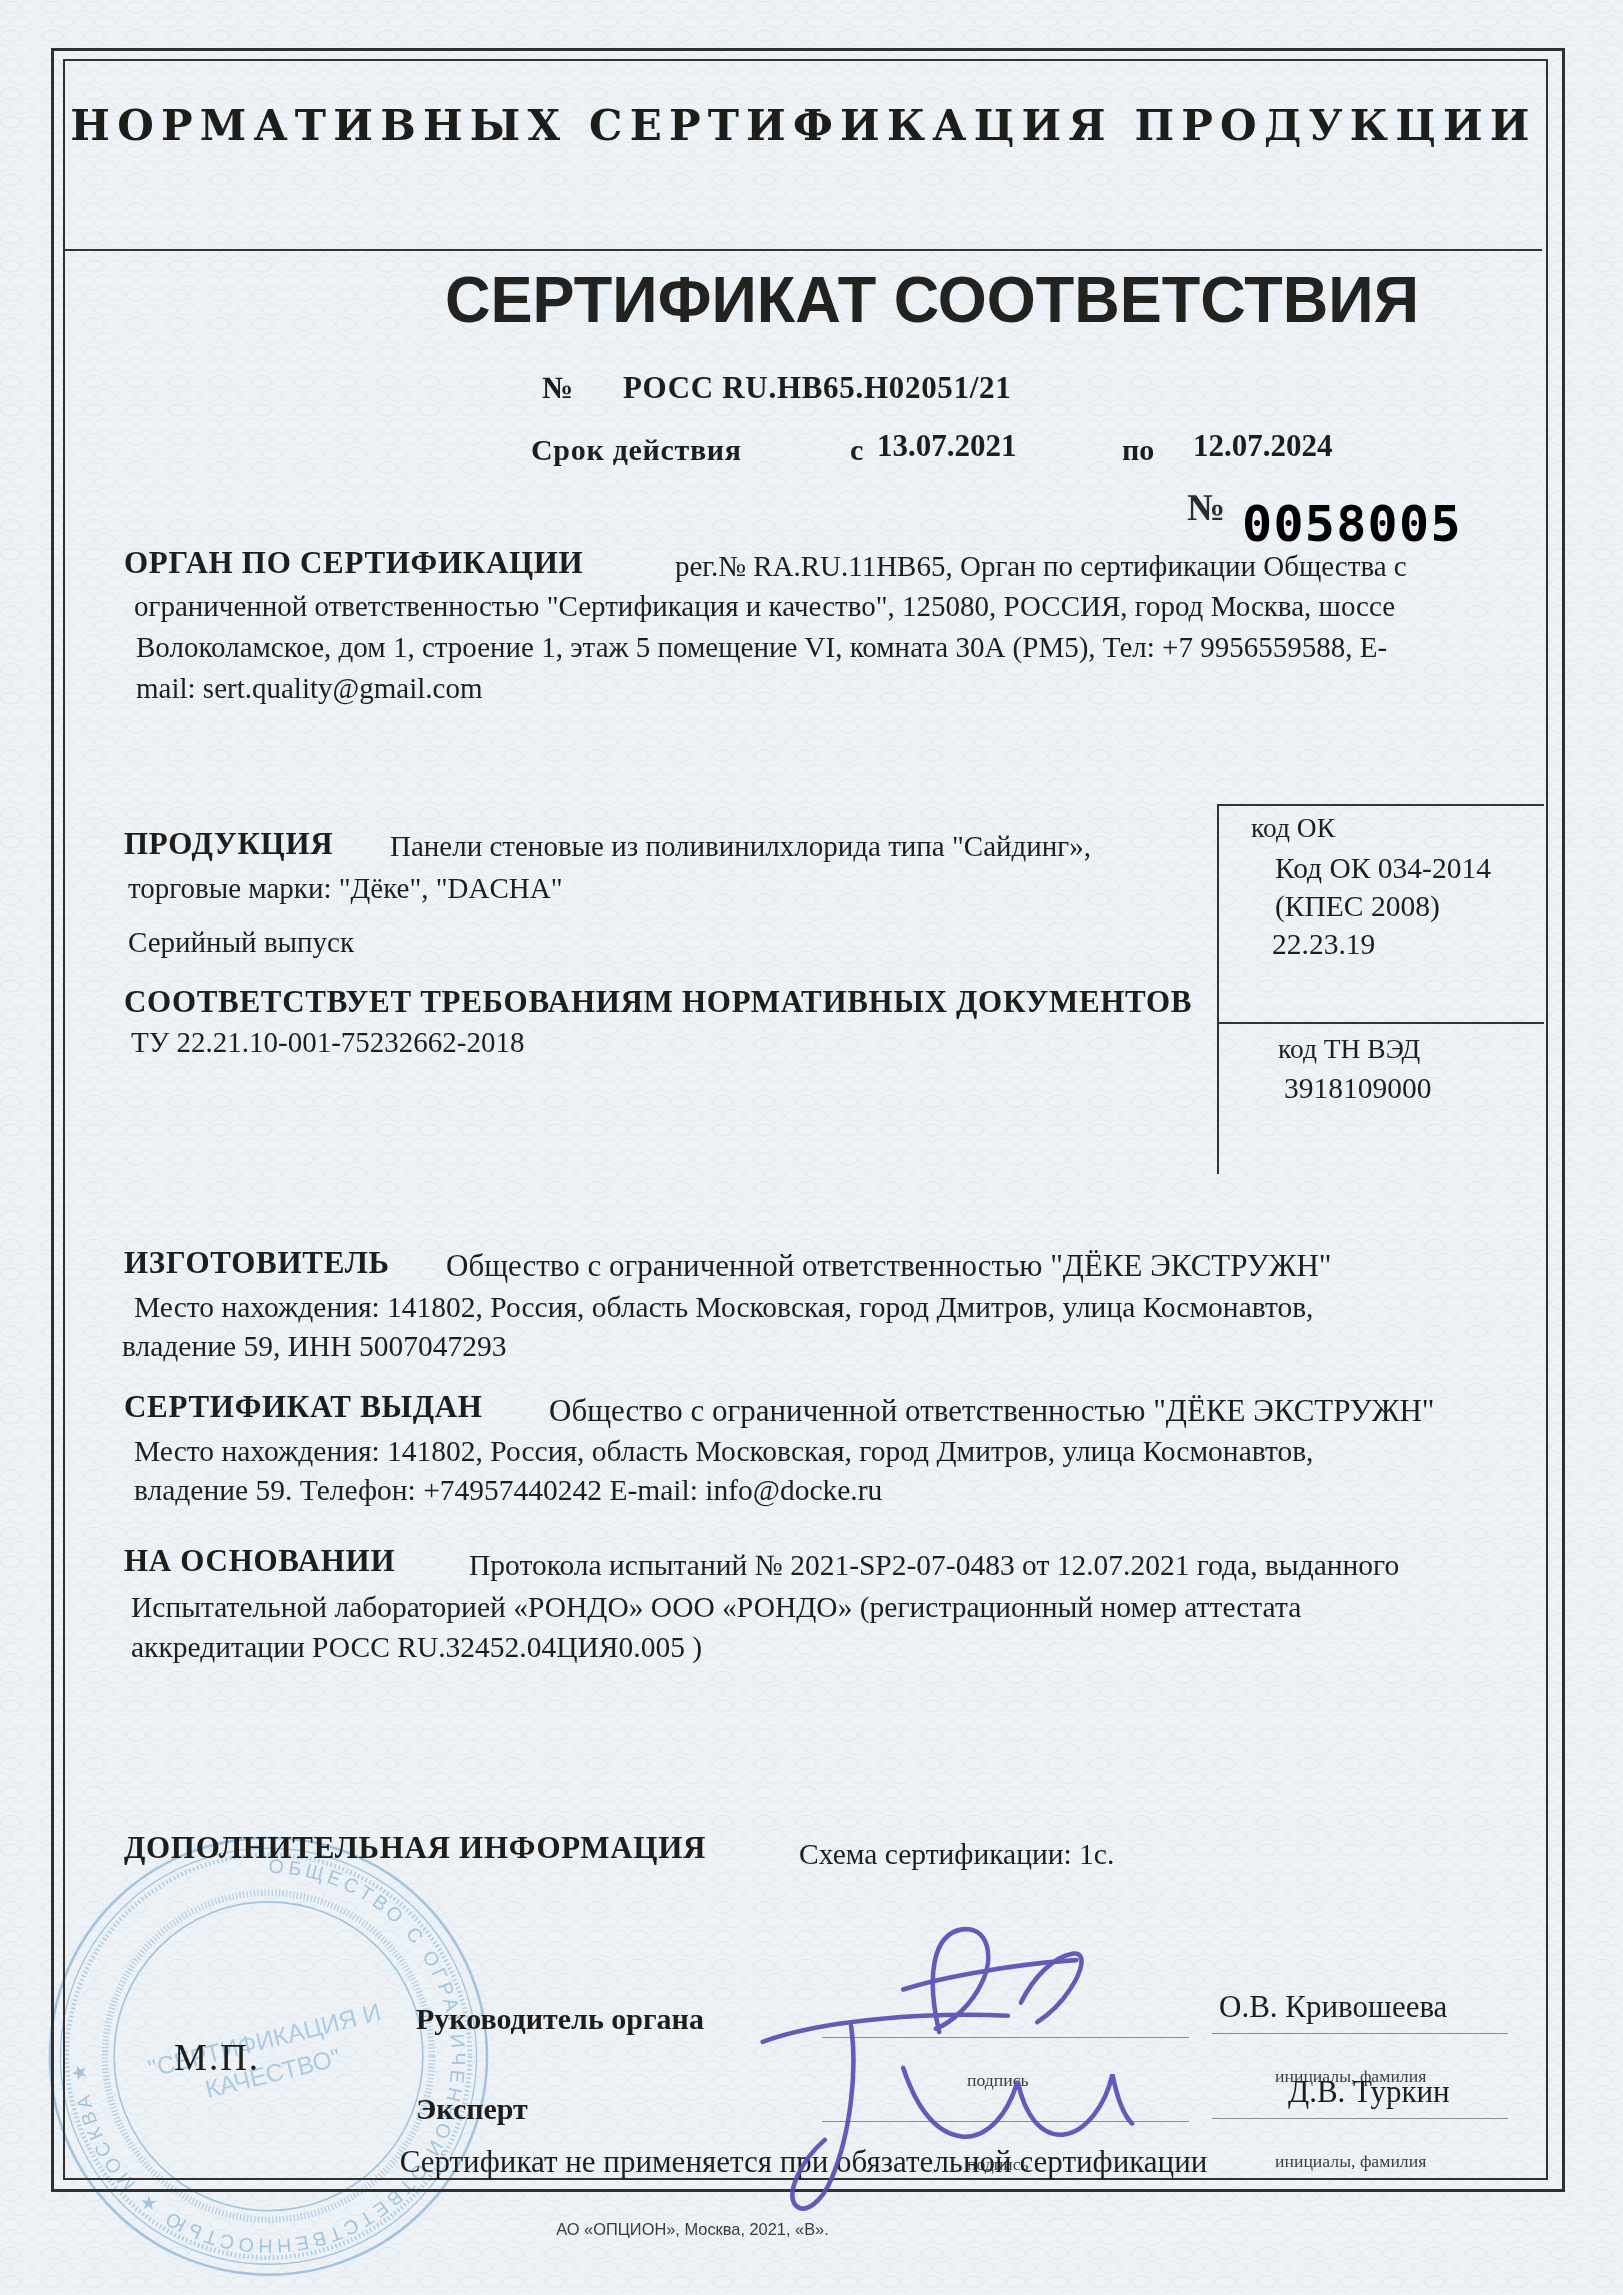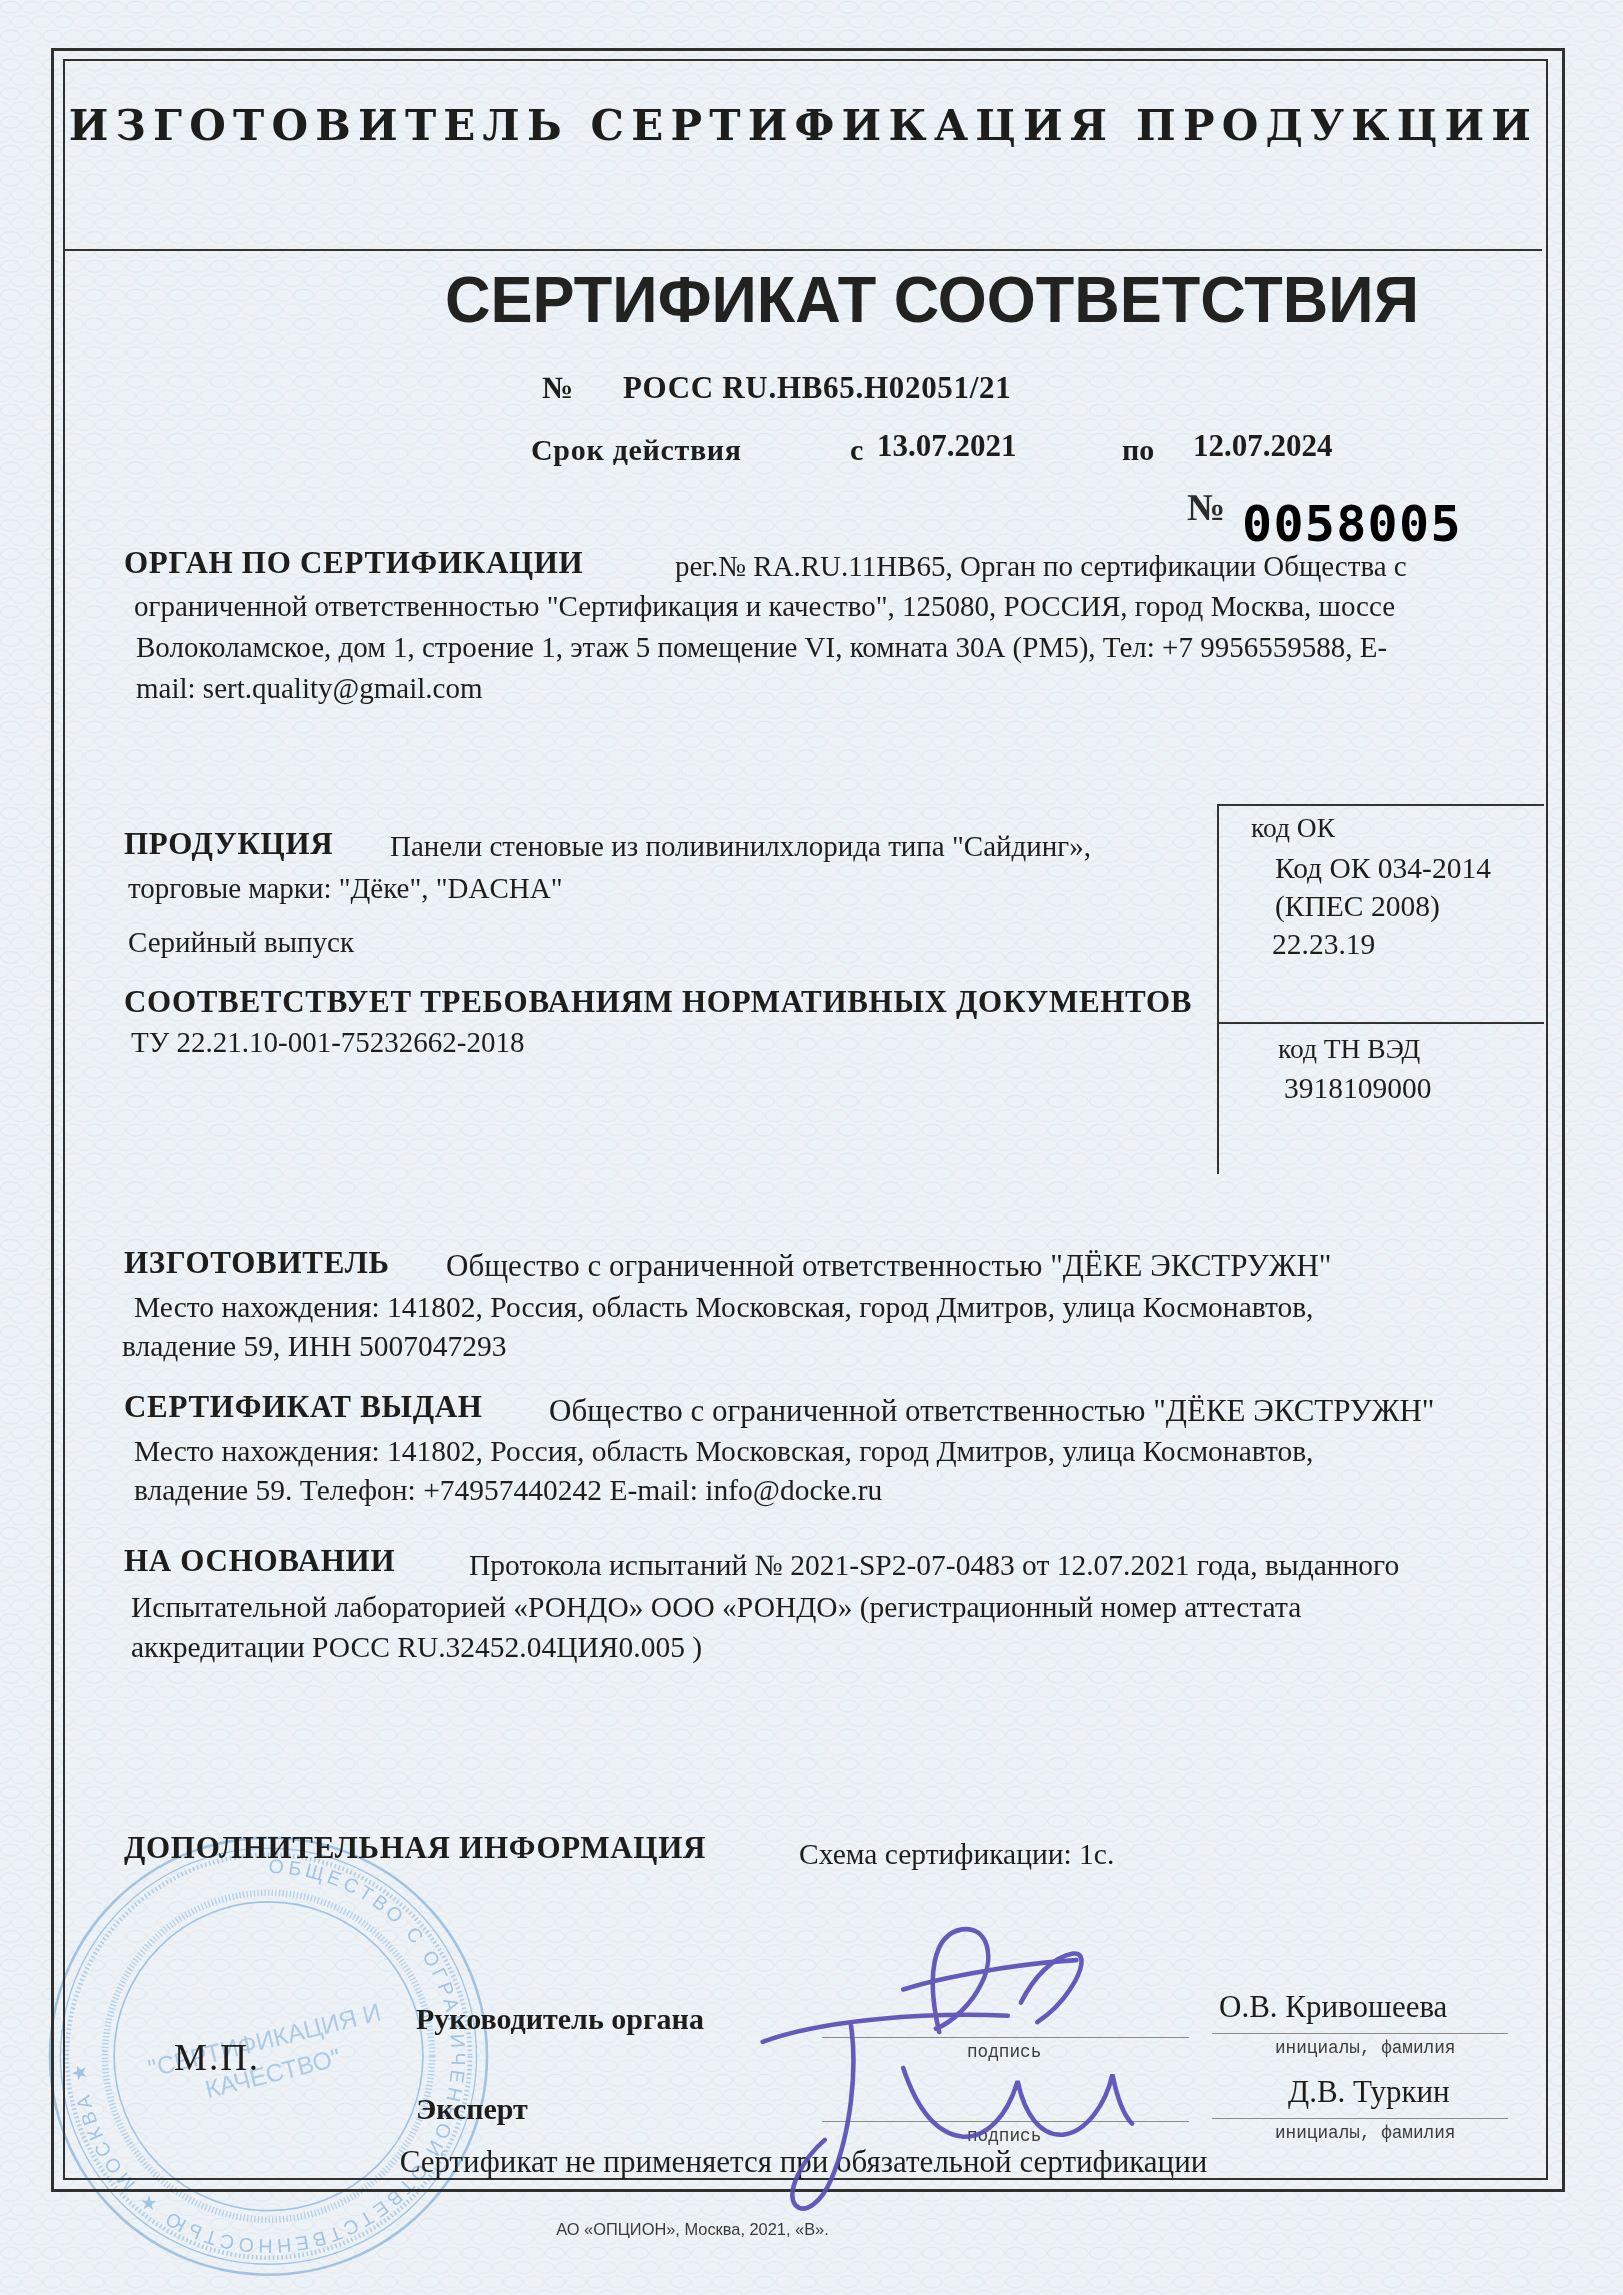--- a/index.html
+++ b/index.html
@@ -5,21 +5,21 @@
   html,body{margin:0;padding:0;background:#cfd6da;}
   .page{position:relative;width:1623px;height:2295px;background:#edf2f6;overflow:hidden;
         font-family:"Liberation Serif","DejaVu Serif",serif;color:#1d1d1b;}
   .texture{position:absolute;left:0;top:0;z-index:0;opacity:.6;}
   .bline{position:absolute;background:#333330;z-index:2;}
   .border-outer{position:absolute;left:51px;top:48px;width:1508px;height:2138px;border:3.3px solid #30302e;z-index:2;}
   .border-inner{position:absolute;left:63px;top:59px;width:1481px;height:2117px;border:2px solid #30302e;z-index:2;}
   .t{position:absolute;white-space:nowrap;z-index:3;line-height:1.15;}
   .lbl{font-weight:bold;font-size:31px;letter-spacing:0.7px;}
   .body{font-size:29px;}
-  .cap{font-family:Liberation Mono, monospace;font-size:17.7px;color:#3c3c3c;}
+  .cap{font-family:Liberation Serif, serif;font-size:17.7px;color:#3c3c3c;margin-top:28px;}
   .nm{font-size:31px;}
   .sigline{position:absolute;height:1.3px;background:#8b8b88;z-index:3;}
   .svgabs{position:absolute;z-index:4;}
   .stampwrap{position:absolute;z-index:1;}
 </style>
 </head>
 <body>
 
 <div class="page">
 
@@ -53,21 +53,21 @@
     </defs>
     <text font-family="Liberation Sans, sans-serif" font-size="30" letter-spacing="6" fill="#5f9bd0">
       <textPath href="#ringPath">ОБЩЕСТВО С ОГРАНИЧЕННОЙ ОТВЕТСТВЕННОСТЬЮ ★ МОСКВА ★ </textPath>
     </text>
     <g transform="rotate(-14 360 352)" fill="#74a9d6" font-family="Liberation Sans, sans-serif" font-size="38" text-anchor="middle">
       <text x="360" y="340">"СЕРТИФИКАЦИЯ И</text>
       <text x="360" y="392">КАЧЕСТВО"</text>
     </g>
   </svg>
 
-  <div class="t" style="left:63px;top:102px;width:1481px;text-align:center;font-family:'DejaVu Serif',serif;font-weight:bold;font-size:42px;letter-spacing:7.2px;">ИЗГОТОВИТЕЛЬ СЕРТИФИКАЦИЯ ПРОДУКЦИИ</div>
+  <div class="t" style="left:63px;top:102px;width:1481px;text-align:center;font-family:'DejaVu Serif',serif;font-weight:bold;font-size:42px;letter-spacing:7.2px;">НОРМАТИВНЫХ СЕРТИФИКАЦИЯ ПРОДУКЦИИ</div>
 
   <div class="t" style="left:445px;top:263px;font-family:'Liberation Sans','DejaVu Sans',sans-serif;font-weight:bold;font-size:65px;letter-spacing:0px;color:#222220;transform:scaleX(.97);transform-origin:left;">СЕРТИФИКАТ СООТВЕТСТВИЯ</div>
 
   <div class="t" style="left:542px;top:370px;font-size:31px;font-weight:bold;">№</div>
   <div class="t" style="left:623px;top:370px;font-size:31px;font-weight:bold;letter-spacing:0.7px;">РОСС RU.НВ65.Н02051/21</div>
 
   <div class="t" style="left:531px;top:433px;font-size:30px;font-weight:bold;letter-spacing:0.7px;">Срок действия</div>
   <div class="t" style="left:850px;top:433px;font-size:30px;font-weight:bold;">с</div>
   <div class="t" style="left:877px;top:428px;font-size:31px;font-weight:bold;">13.07.2021</div>
   <div class="t" style="left:1122px;top:433px;font-size:30px;font-weight:bold;">по</div>

